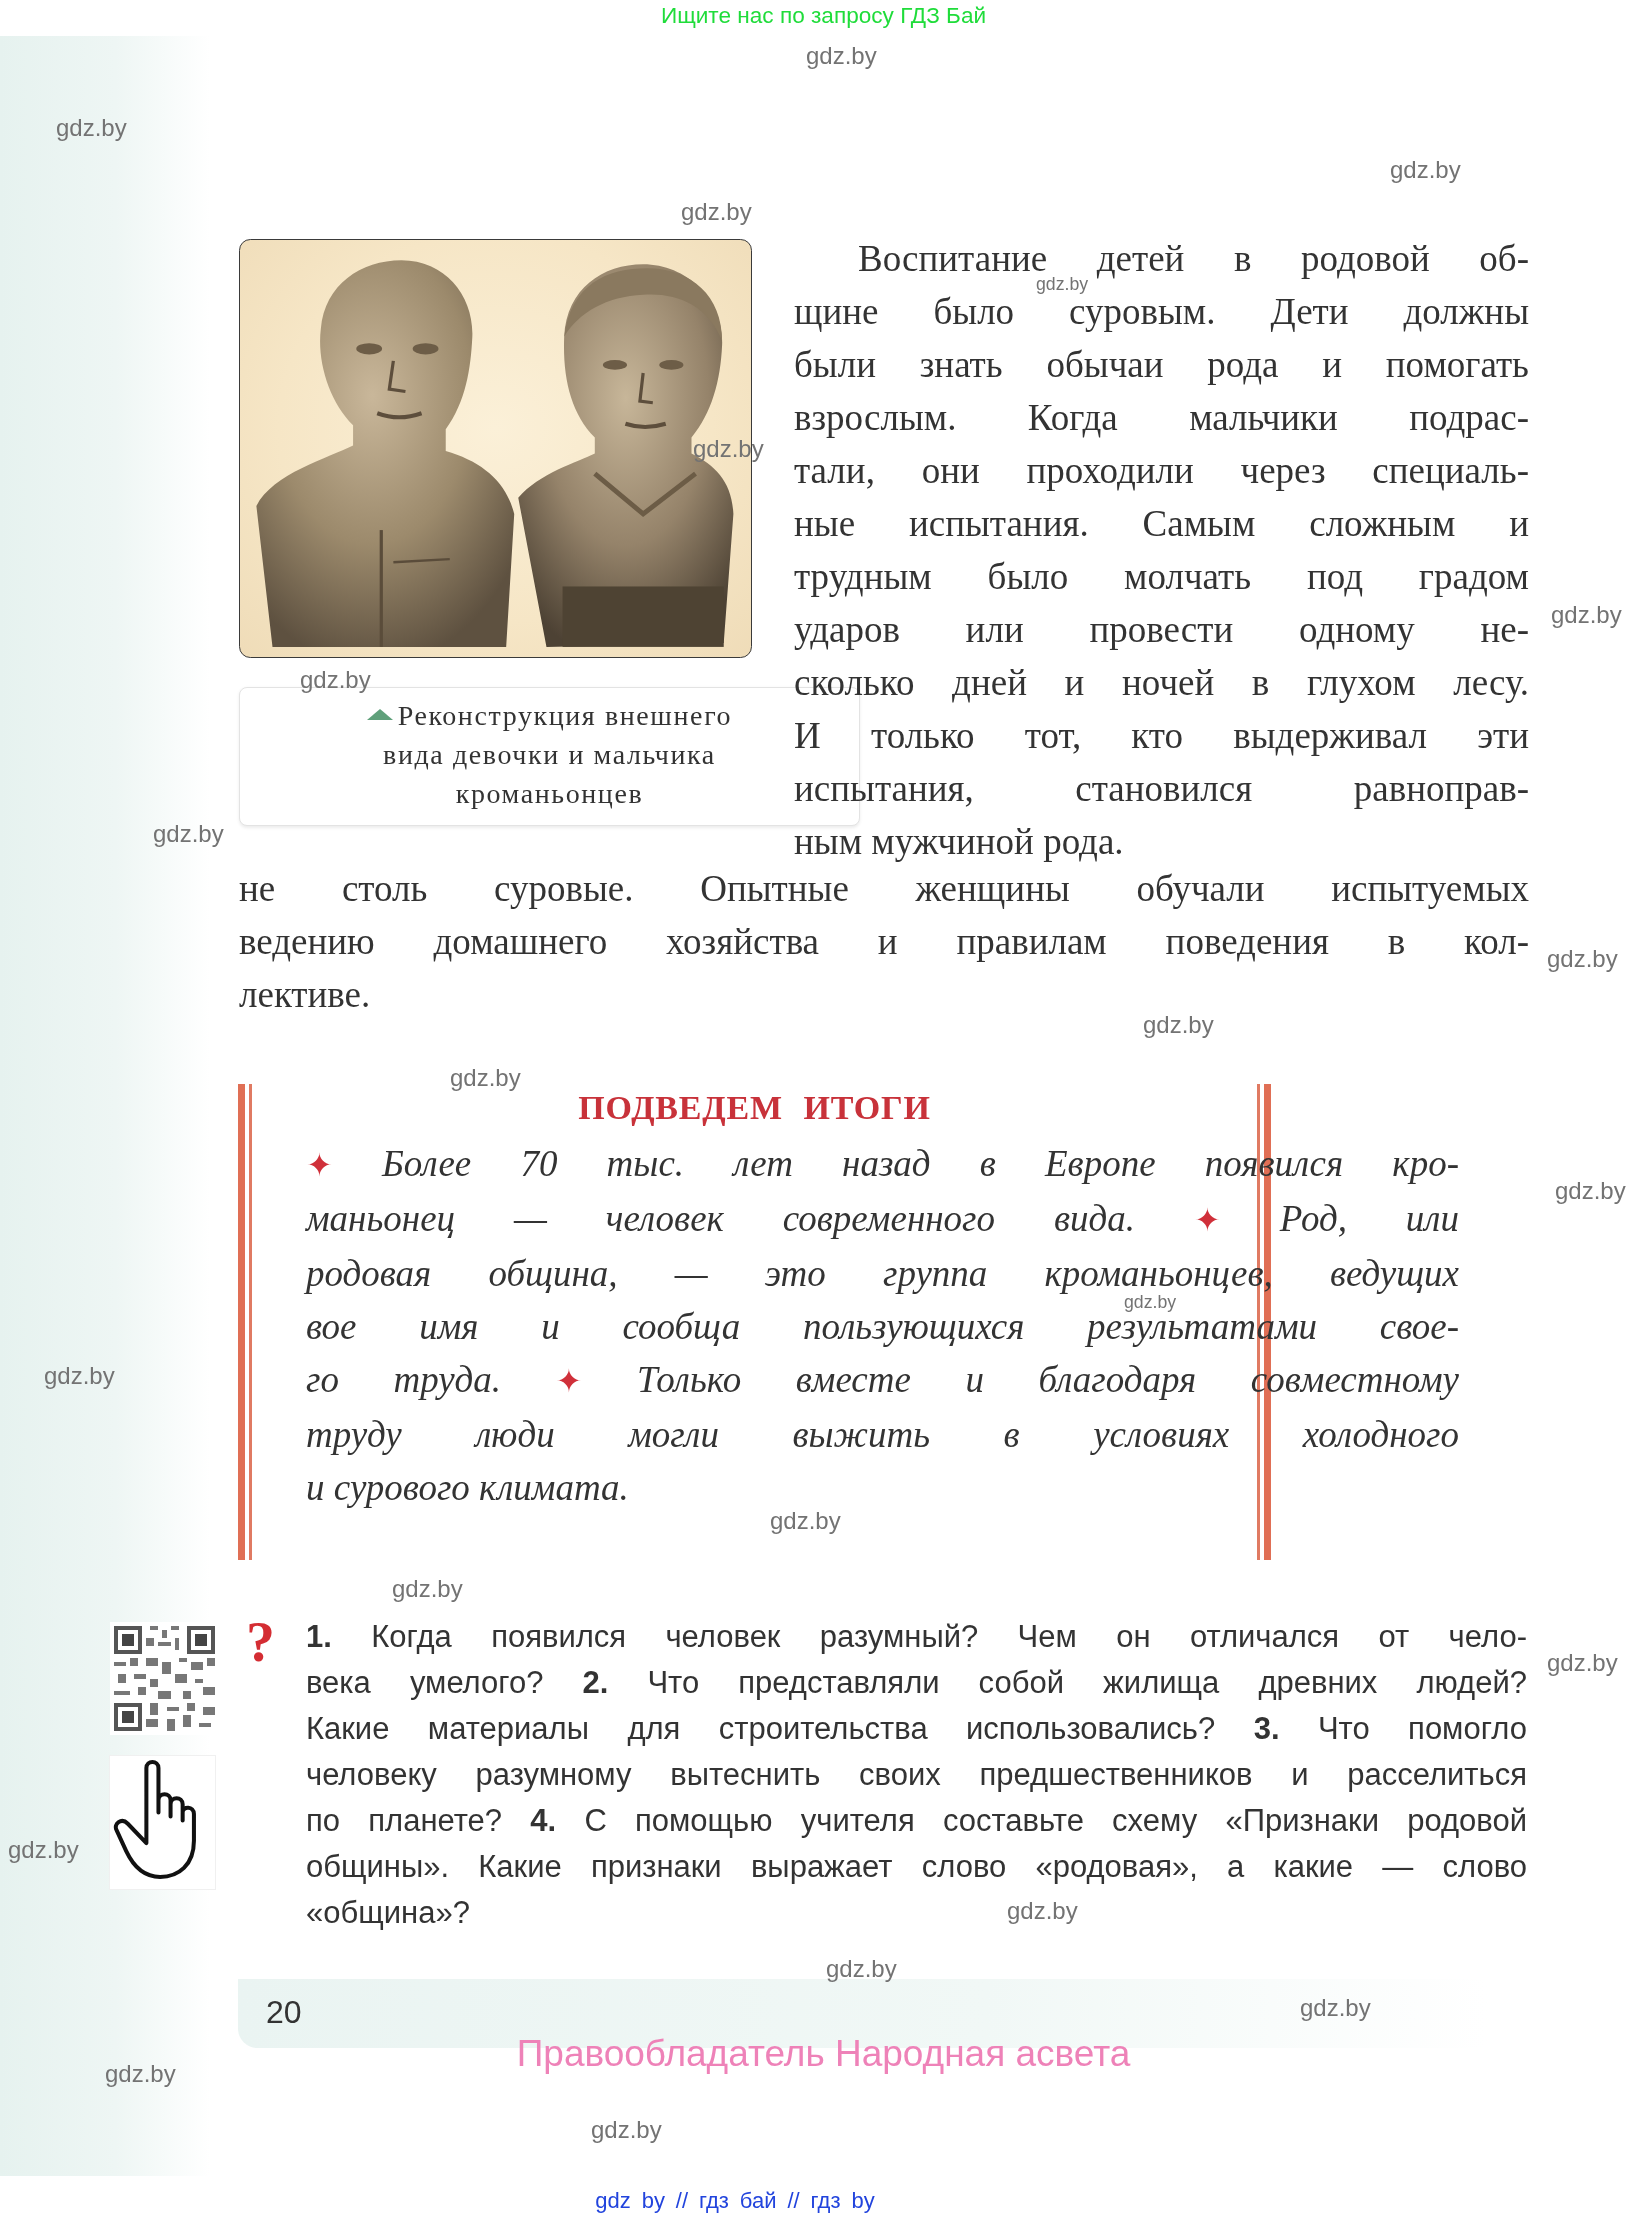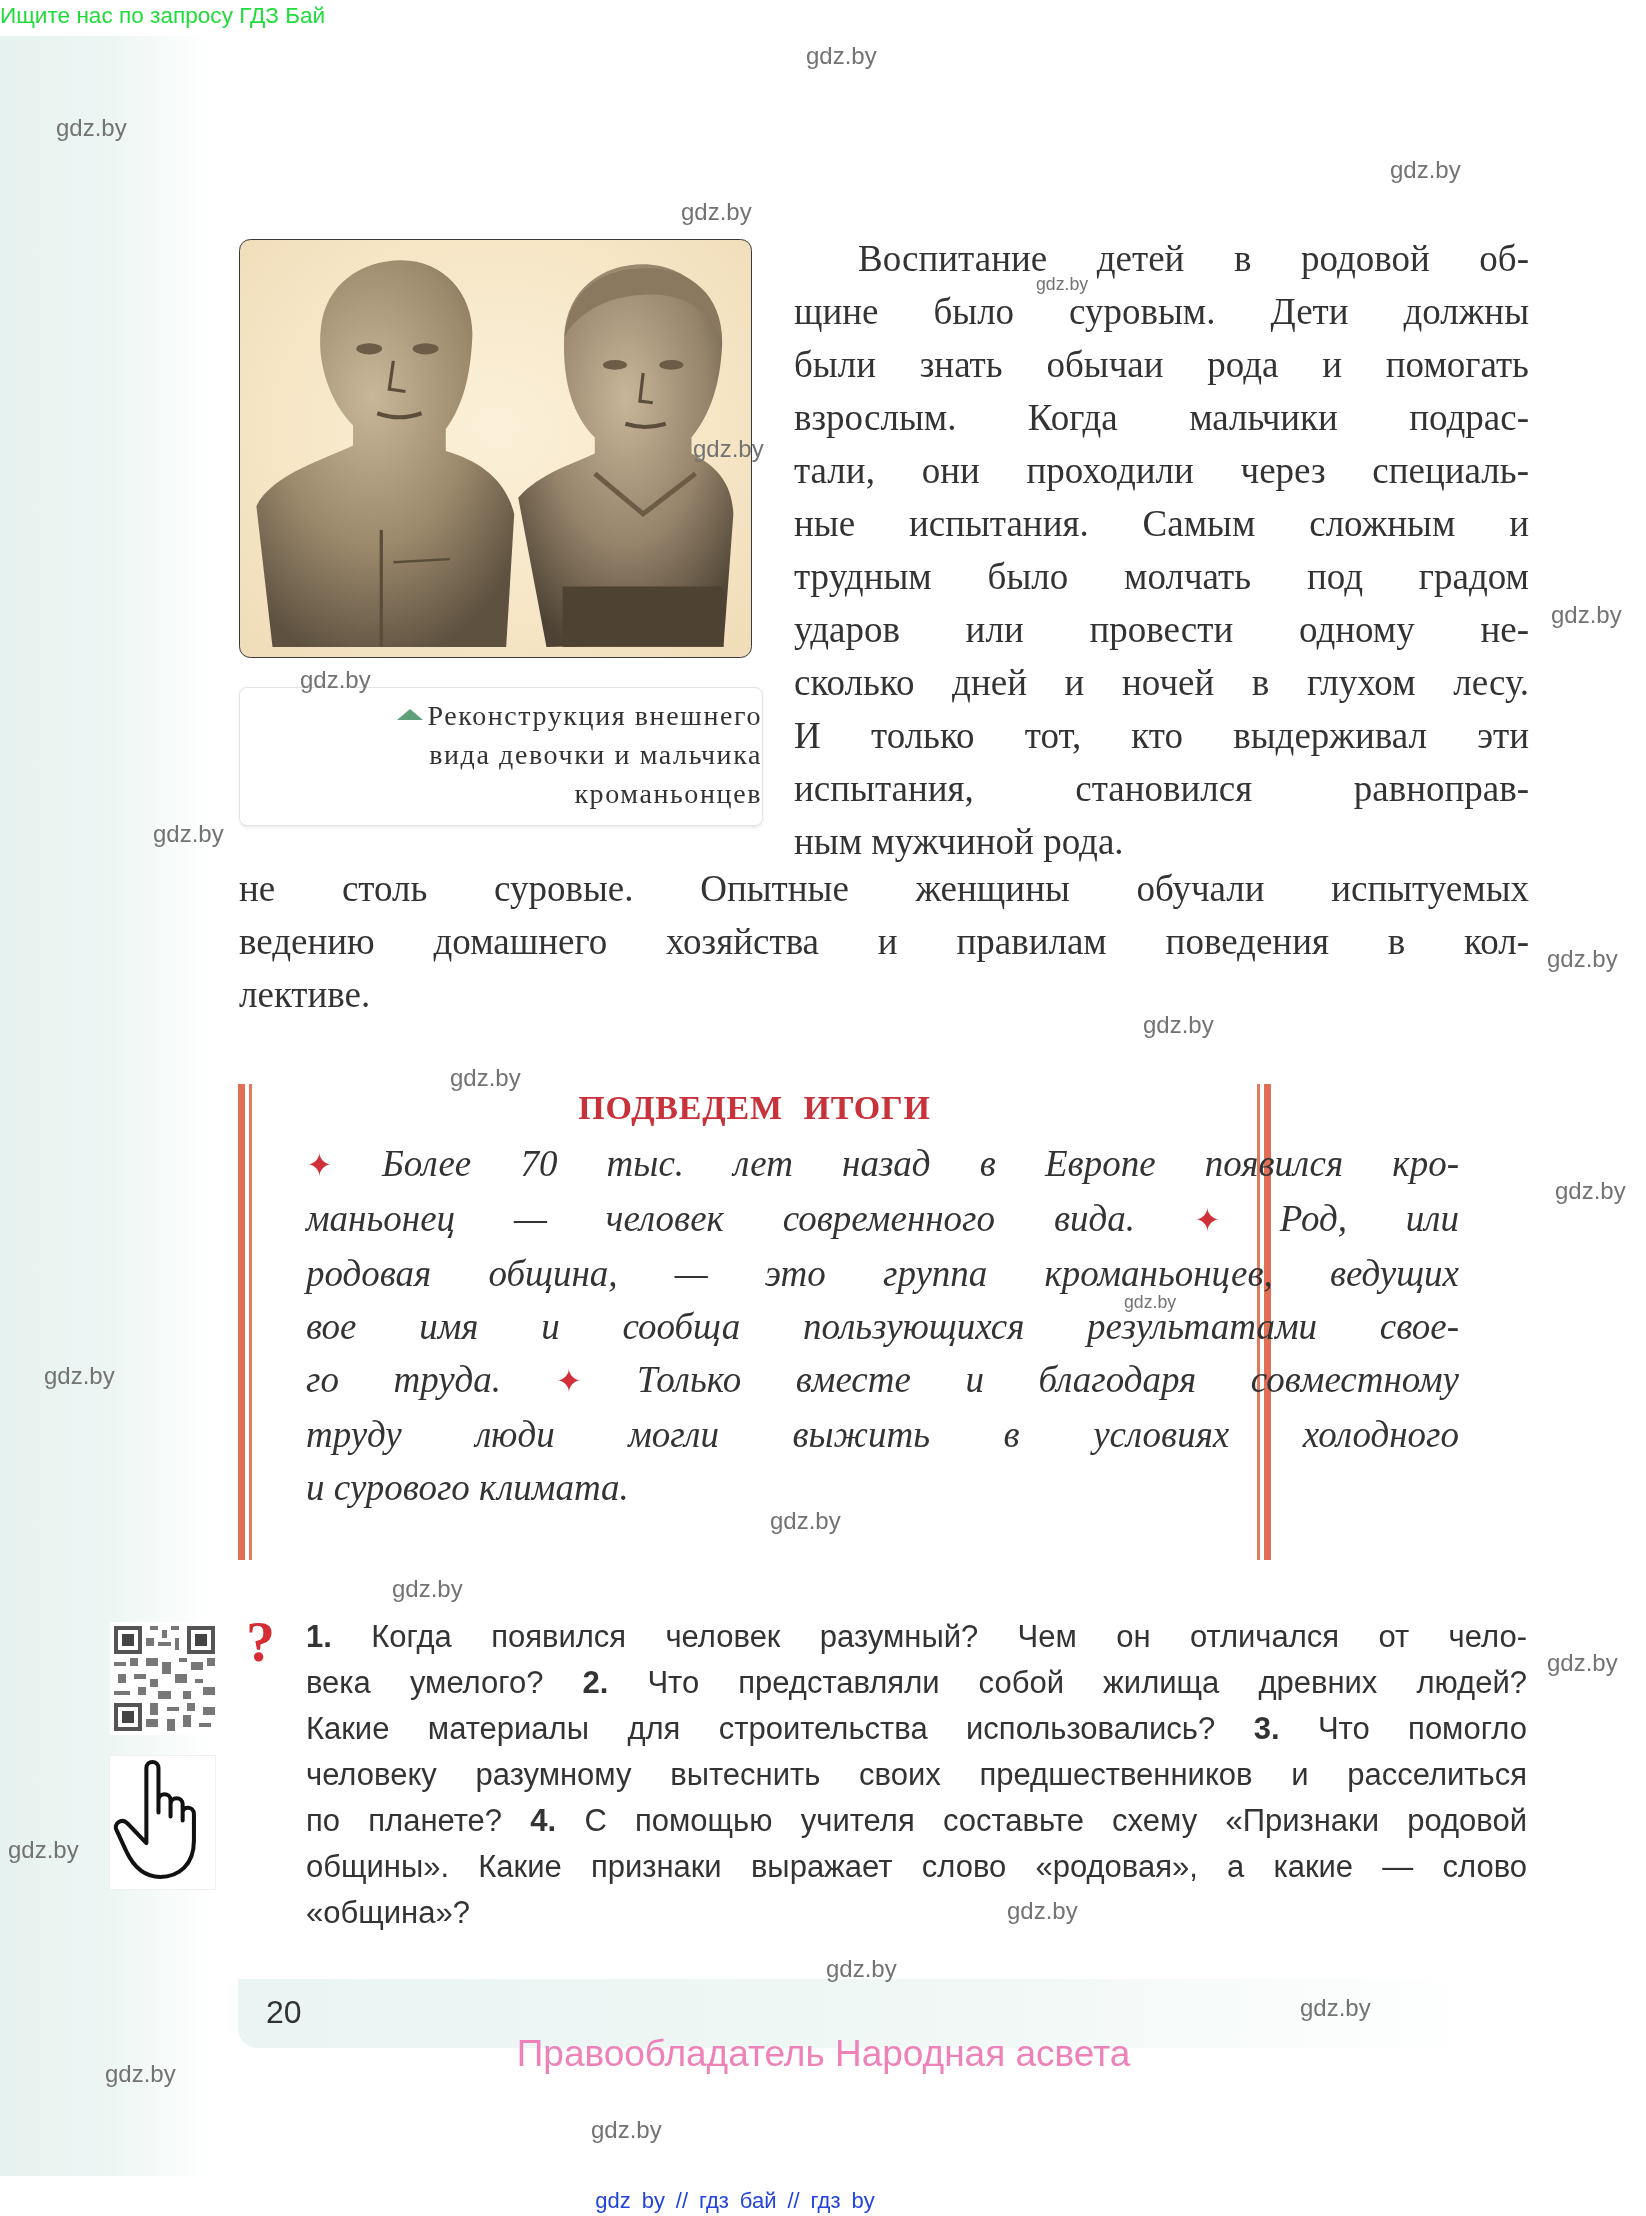--- a/index.html
+++ b/index.html
@@ -7,40 +7,40 @@
     width:1647px; height:2216px; position:relative; overflow:hidden;
     background:#ffffff;
     font-family:"Liberation Serif", serif;
     color:#2b2b2b;
   }
   .left-strip {
     position:absolute; left:0; top:36px; width:210px; height:2140px;
     background:linear-gradient(to right, #e6f2ef 0%, #eef6f4 55%, #ffffff 100%);
   }
   .top-banner {
-    position:absolute; top:3.2px; left:0; width:1647px; 
+    position:absolute; top:3.2px; left:0; width:1647px; text-align:center;
     font-family:"Liberation Sans", sans-serif; font-size:22.6px; color:#1fdc3a;
   }
   .wm {
     position:absolute; font-family:"Liberation Sans", sans-serif;
     font-size:24px; color:#737373; white-space:nowrap; z-index:5;
   }
   .wm.small { font-size:17.7px; }
   .figure-box {
     position:absolute; left:239px; top:239px; width:513px; height:419px;
     border:1.6px solid #3a3a3a; border-radius:11.3px; overflow:hidden;
     background:radial-gradient(ellipse at 50% 45%, #fbf0d8 0%, #f6e6c6 60%, #efdcb8 100%);
     box-sizing:border-box;
   }
   .caption-box {
-    position:absolute; left:239px; top:687px; width:524px; height:139px;
+    position:absolute; left:239px; top:687px; width:621px; height:139px;
     border:1.6px solid #e3e3e3; border-radius:8px; box-sizing:border-box;
     box-shadow:0 1.6px 3.2px rgba(0,0,0,0.08);
     background:#fff;
-    text-align:right; font-size:28px; line-height:39px; letter-spacing:1.6px;
+    text-align:center; font-size:28px; line-height:39px; letter-spacing:1.6px;
     padding-top:8px; color:#333;
   }
   .caption-box .tri {
     display:inline-block; width:0; height:0;
     border-left:13px solid transparent; border-right:13px solid transparent;
     border-bottom:11.3px solid #5fa07a; margin-right:4.8px; vertical-align:4.8px;
   }
   .para-right {
     position:absolute; left:794px; top:232px; width:735px;
     font-size:37px; line-height:53px; text-align:justify; color:#333;

